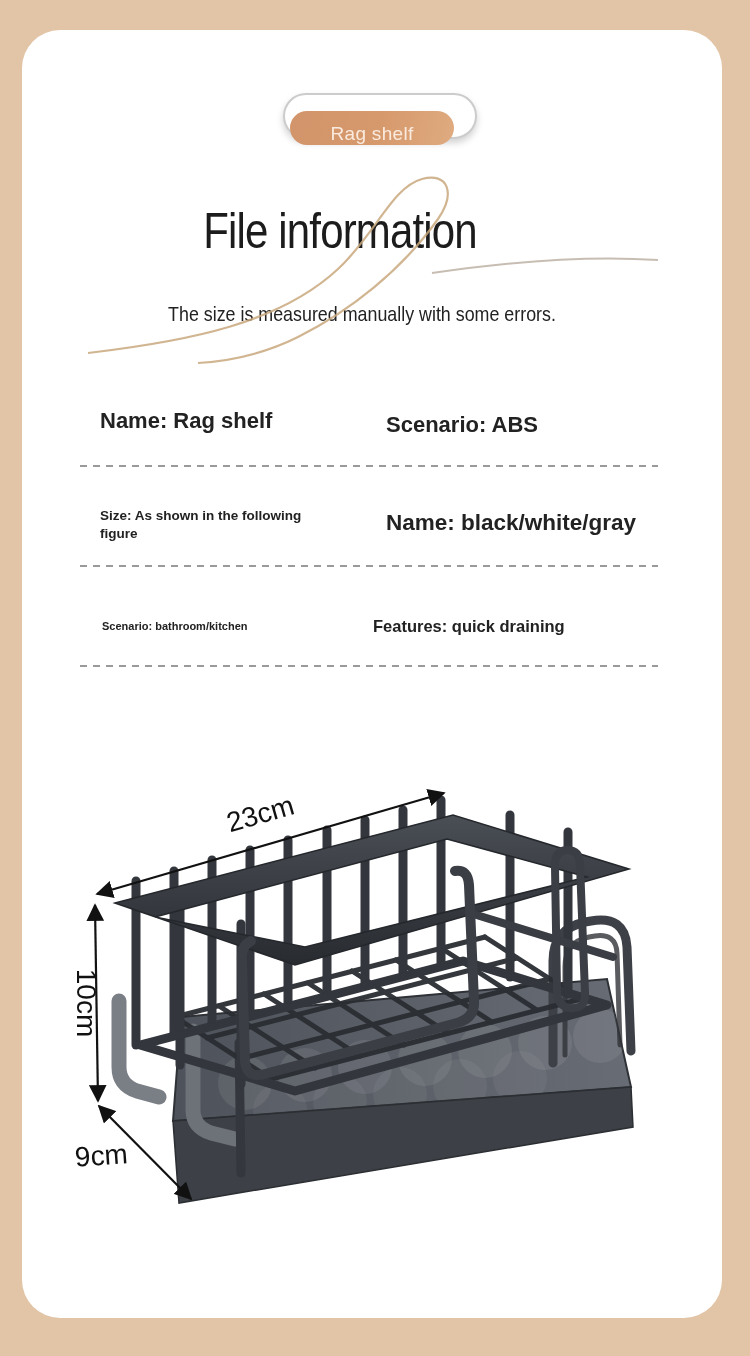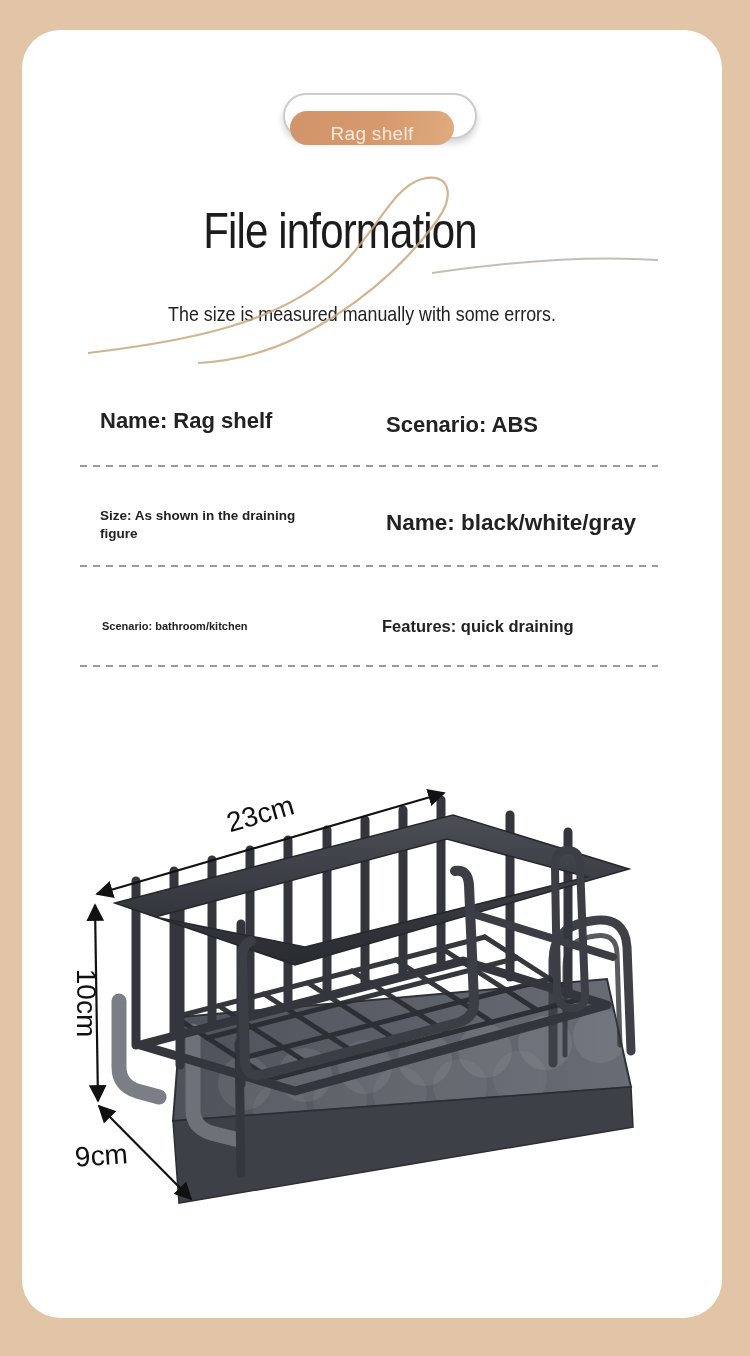--- a/index.html
+++ b/index.html
@@ -37,21 +37,21 @@
     transform:scaleX(.85);transform-origin:50% 50%;
   }
   .swoosh{position:absolute;left:58px;top:135px;width:580px;height:220px;pointer-events:none;}
   
   .cell{position:absolute;color:var(--body-text,#222222);white-space:pre-line;font-weight:bold;}
   .c-name    {left:78px; top:378px;font-size:22px;}
   .c-material{left:364px;top:382px;font-size:22px;}
   .c-size    {left:78px; top:477px;width:222px;font-size:13.5px;line-height:1.3;}
   .c-color   {left:364px;top:480px;font-size:22.5px;}
   .c-scenario{left:80px; top:590px;font-size:11px;}
-  .c-features{left:360px;top:587px;font-size:16.5px;}
+  .c-features{left:351px;top:587px;font-size:16.5px;}
   .divider{
     position:absolute;left:58px;width:578px;height:2px;
     background:repeating-linear-gradient(90deg,var(--divider,#9a9a9a) 0 7px,transparent 7px 13px);
   }
   .d1{top:435px}.d2{top:535px}.d3{top:635px}
   .rack{position:absolute;left:33px;top:735px;width:640px;height:480px;}
 </style>
 </head>
 <body>
 
@@ -70,21 +70,21 @@
 
     <svg class="swoosh" viewBox="0 0 580 220">
       <path d="M 8,188 C 110,176 200,158 258,104 C 295,70 312,22 342,14 C 368,7 376,28 358,54 C 322,105 270,146 218,172 C 186,188 150,196 118,198" fill="none" stroke="var(--swoosh,#c9a87e)" stroke-width="2.2" opacity="0.85"></path>
       <path d="M 352,108 C 420,98 505,90 578,95" fill="none" stroke="#b9ada0" stroke-width="2" opacity="0.8"></path>
     </svg>
 
     <div class="cell c-name">Name: Rag shelf</div>
     <div class="cell c-material">Scenario: ABS</div>
     <div class="divider d1"></div>
 
-    <div class="cell c-size">Size: As shown in the draining figure</div>
+    <div class="cell c-size">Size: As shown in the following figure</div>
     <div class="cell c-color">Name: black/white/gray</div>
     <div class="divider d2"></div>
 
     <div class="cell c-scenario">Scenario: bathroom/kitchen</div>
     <div class="cell c-features">Features: quick draining</div>
     <div class="divider d3"></div>
 
     <svg class="rack" viewBox="0 0 640 480">
       <defs>
         <marker id="arr" viewBox="0 0 10 10" refX="9" refY="5" markerWidth="8" markerHeight="8" orient="auto-start-reverse">

